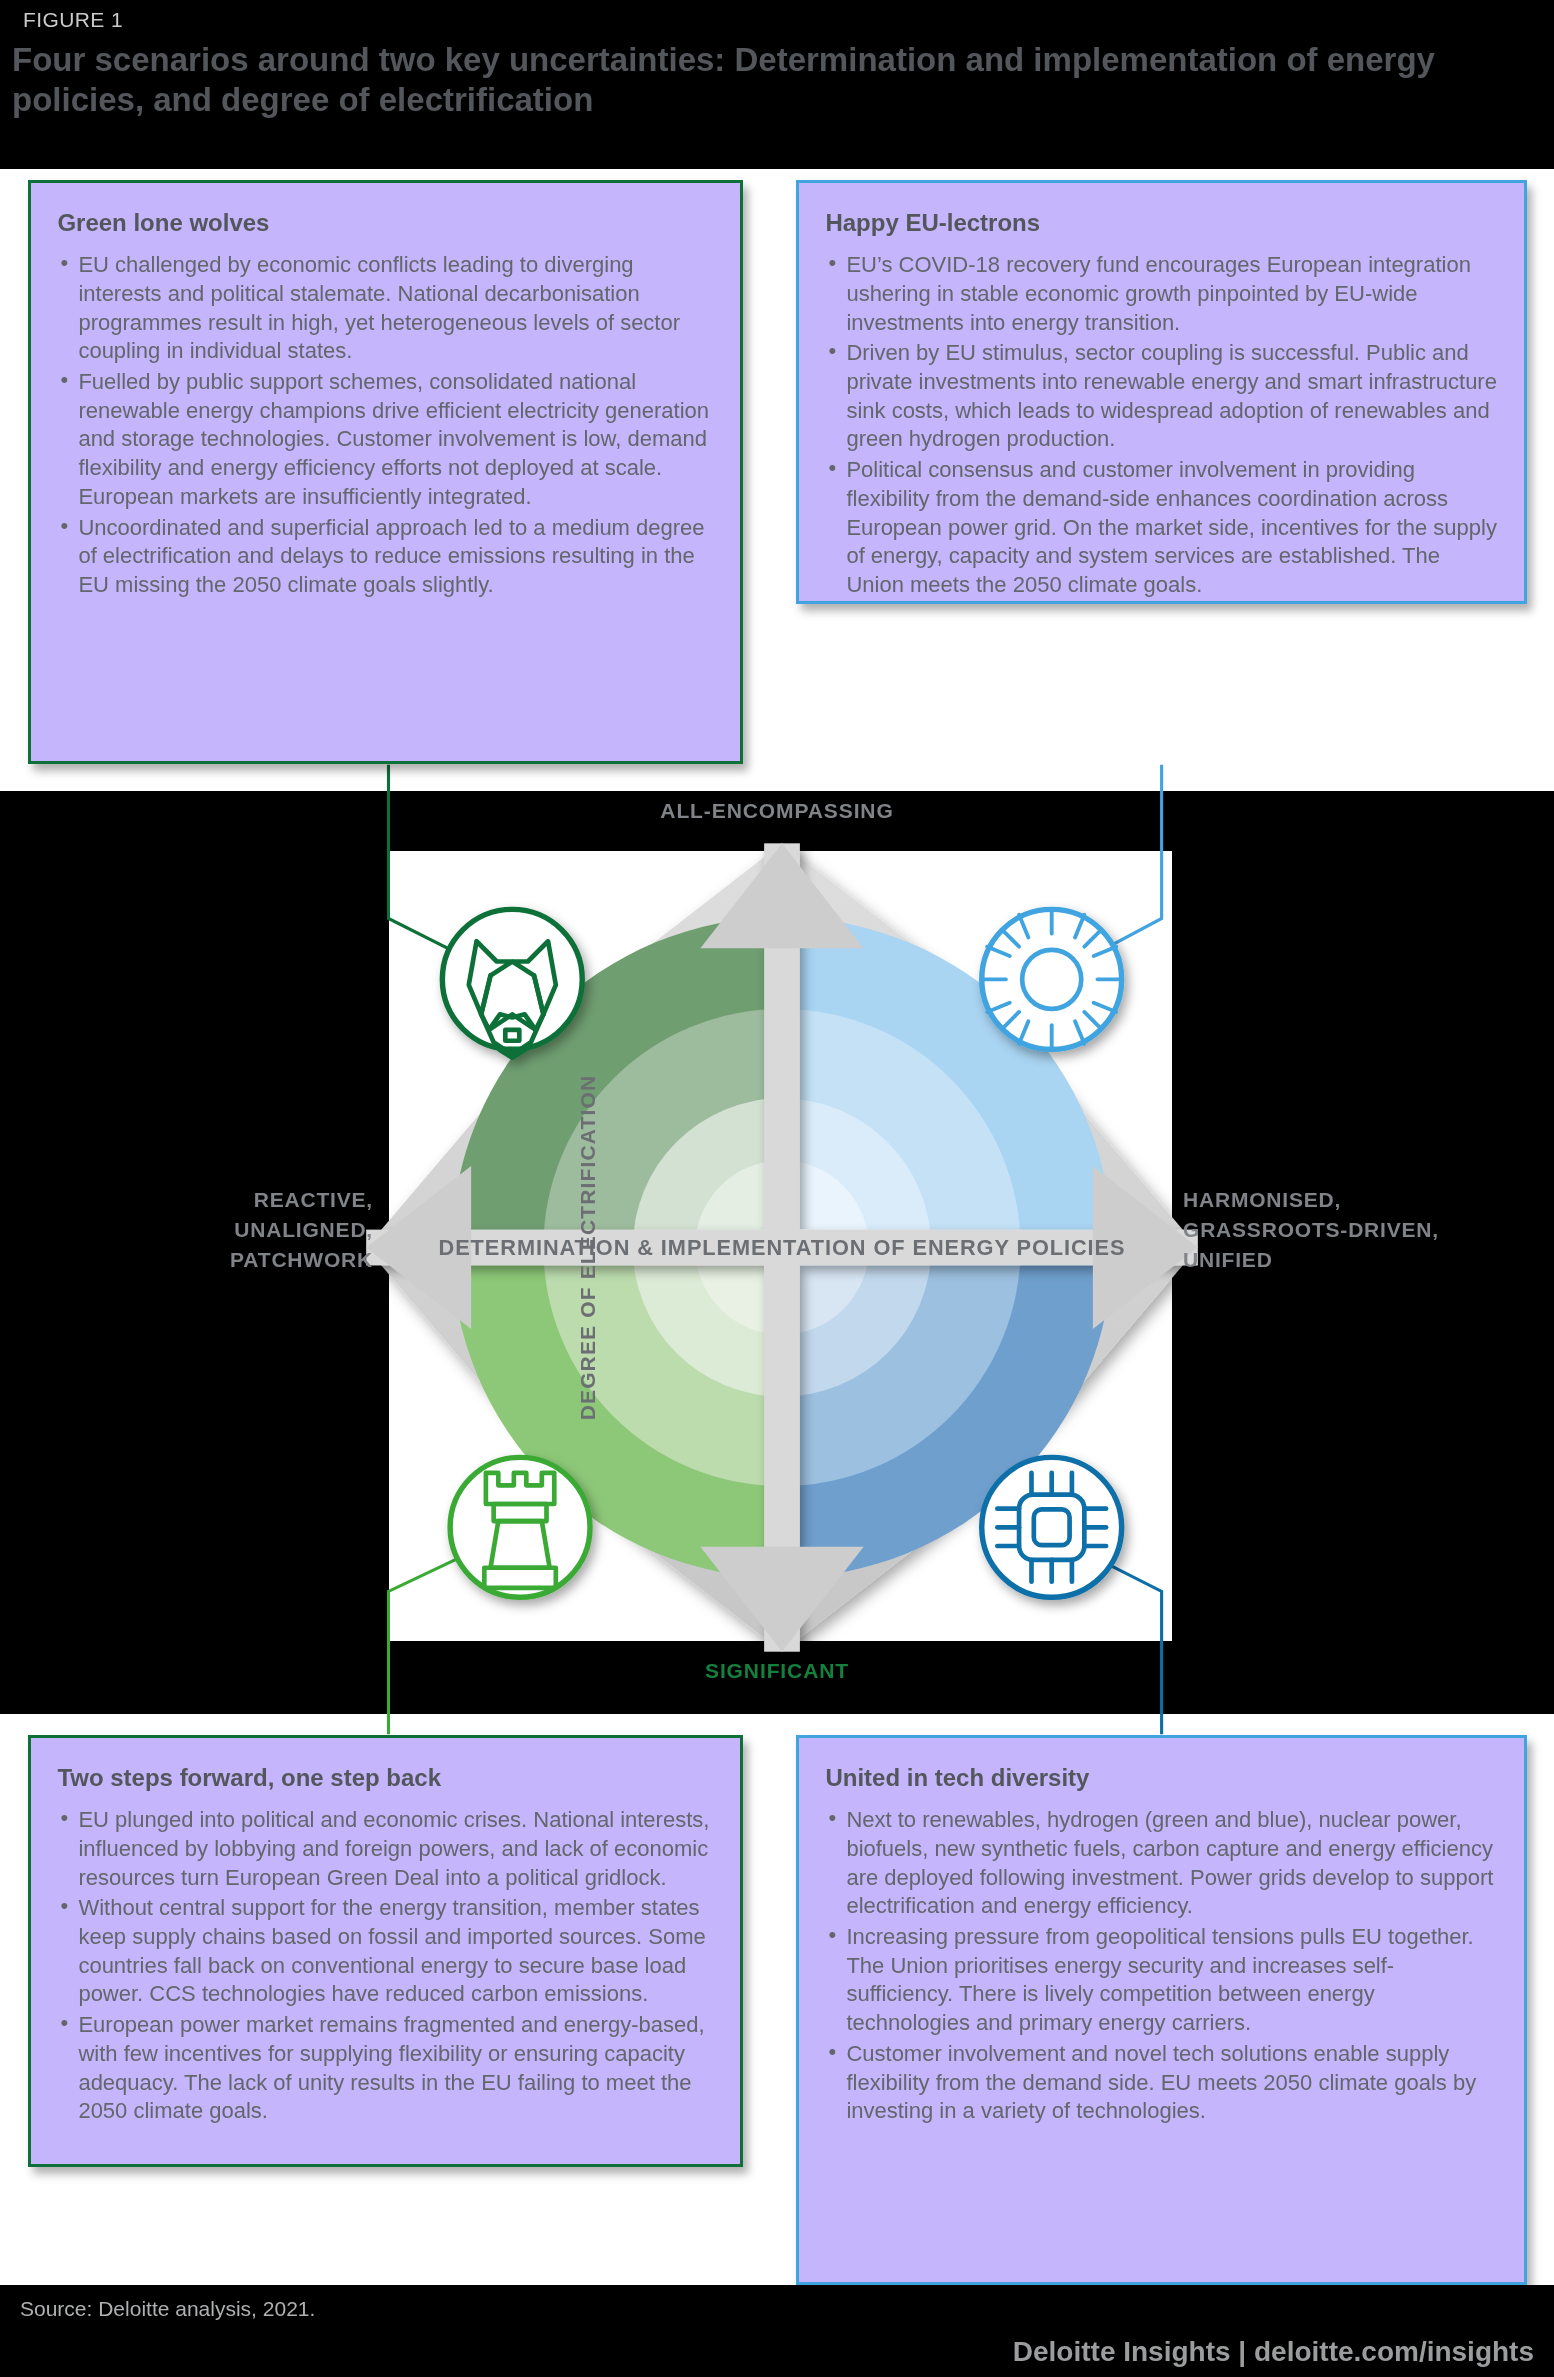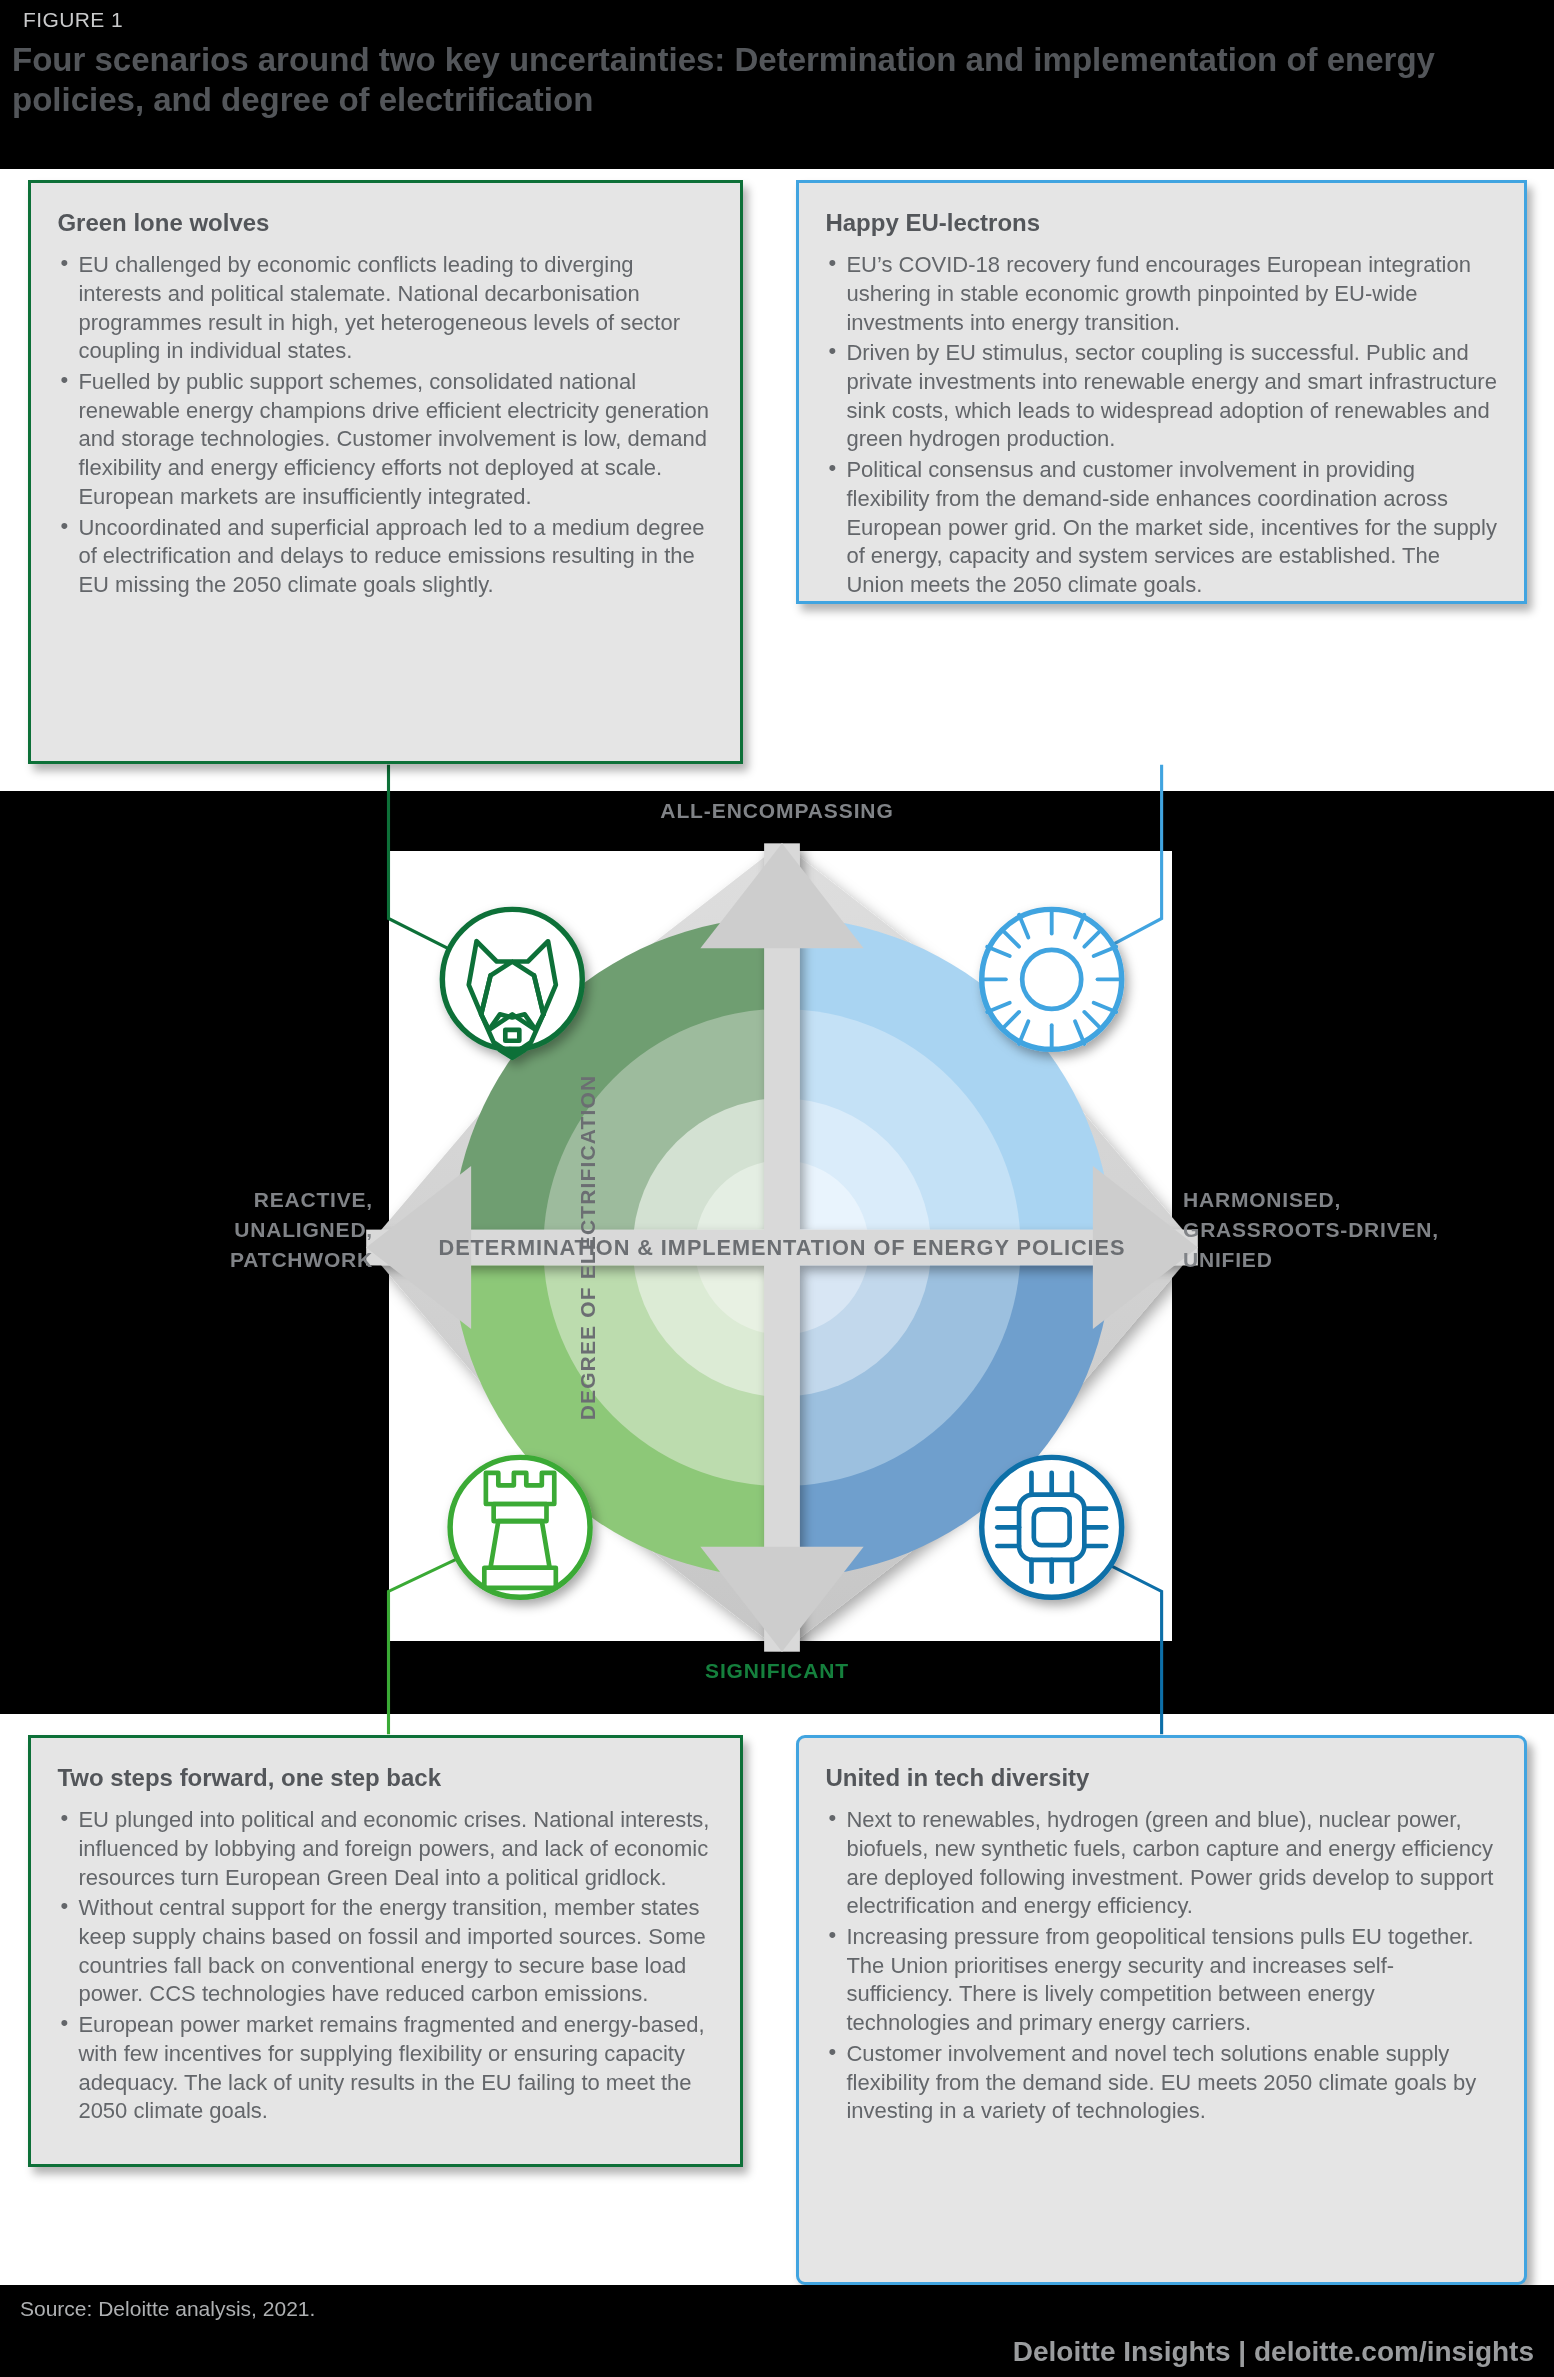--- a/index.html
+++ b/index.html
@@ -14,35 +14,35 @@
 
   
   .band-top{position:absolute;left:0;top:169px;width:1554px;height:622px;background:#fff;}
   .band-mid{position:absolute;left:389px;top:851px;width:783px;height:790px;background:#fff;}
   .band-bottom{position:absolute;left:0;top:1714px;width:1554px;height:571px;background:#fff;}
 
   
   .connectors{position:absolute;left:0;top:0;width:1554px;height:2377px;pointer-events:none;}
 
   
-  .sbox{position:absolute;background:#e5e5e5;box-sizing:border-box;
+  .sbox{position:absolute;background:#c4b5fd;box-sizing:border-box;
         box-shadow:5.4px 7px 8.5px rgba(0,0,0,.30);}
   .sbox.green{border:3.1px solid #0d7038;}
   .sbox.blue{border:3.1px solid #41a4e0;}
   .sbox .sb-title{font-size:24px;font-weight:bold;color:#53565a;margin:0 0 14px 0;}
   .sbox ul{margin:0;padding:0;list-style:none;}
   .sbox li{position:relative;padding-left:21px;font-size:22px;line-height:1.31;color:#63666a;
            margin-bottom:1.6px;}
   .sbox li:before{content:"•";position:absolute;left:3.1px;top:-1.6px;font-size:22px;color:#63666a;}
   .sb-inner{padding:26px 26.4px 15.5px 26.4px;}
 
   #box-tl{left:28px;top:180px;width:715px;height:584px;}
   #box-tr{left:796px;top:180px;width:731px;height:424px;}
   #box-bl{left:28px;top:1735px;width:715px;height:432px;}
-  #box-br{left:796px;top:1735px;width:731px;height:550px;border-radius:9px;}
+  #box-br{left:796px;top:1735px;width:731px;height:550px;}
 
   
   .diagram{position:absolute;left:389px;top:851px;width:783px;height:790px;}
   .diagram svg{position:absolute;left:-85px;top:-70px;}
 
   .axis-top{position:absolute;left:544px;top:799px;width:466px;text-align:center;
             font-size:21px;font-weight:bold;letter-spacing:0.9px;color:#808387;}
   .axis-bottom{position:absolute;left:544px;top:1659px;width:466px;text-align:center;
                font-size:21px;font-weight:bold;letter-spacing:0.9px;color:#15803d;}
   .axis-left{position:absolute;left:109px;top:1185px;width:264px;text-align:right;

